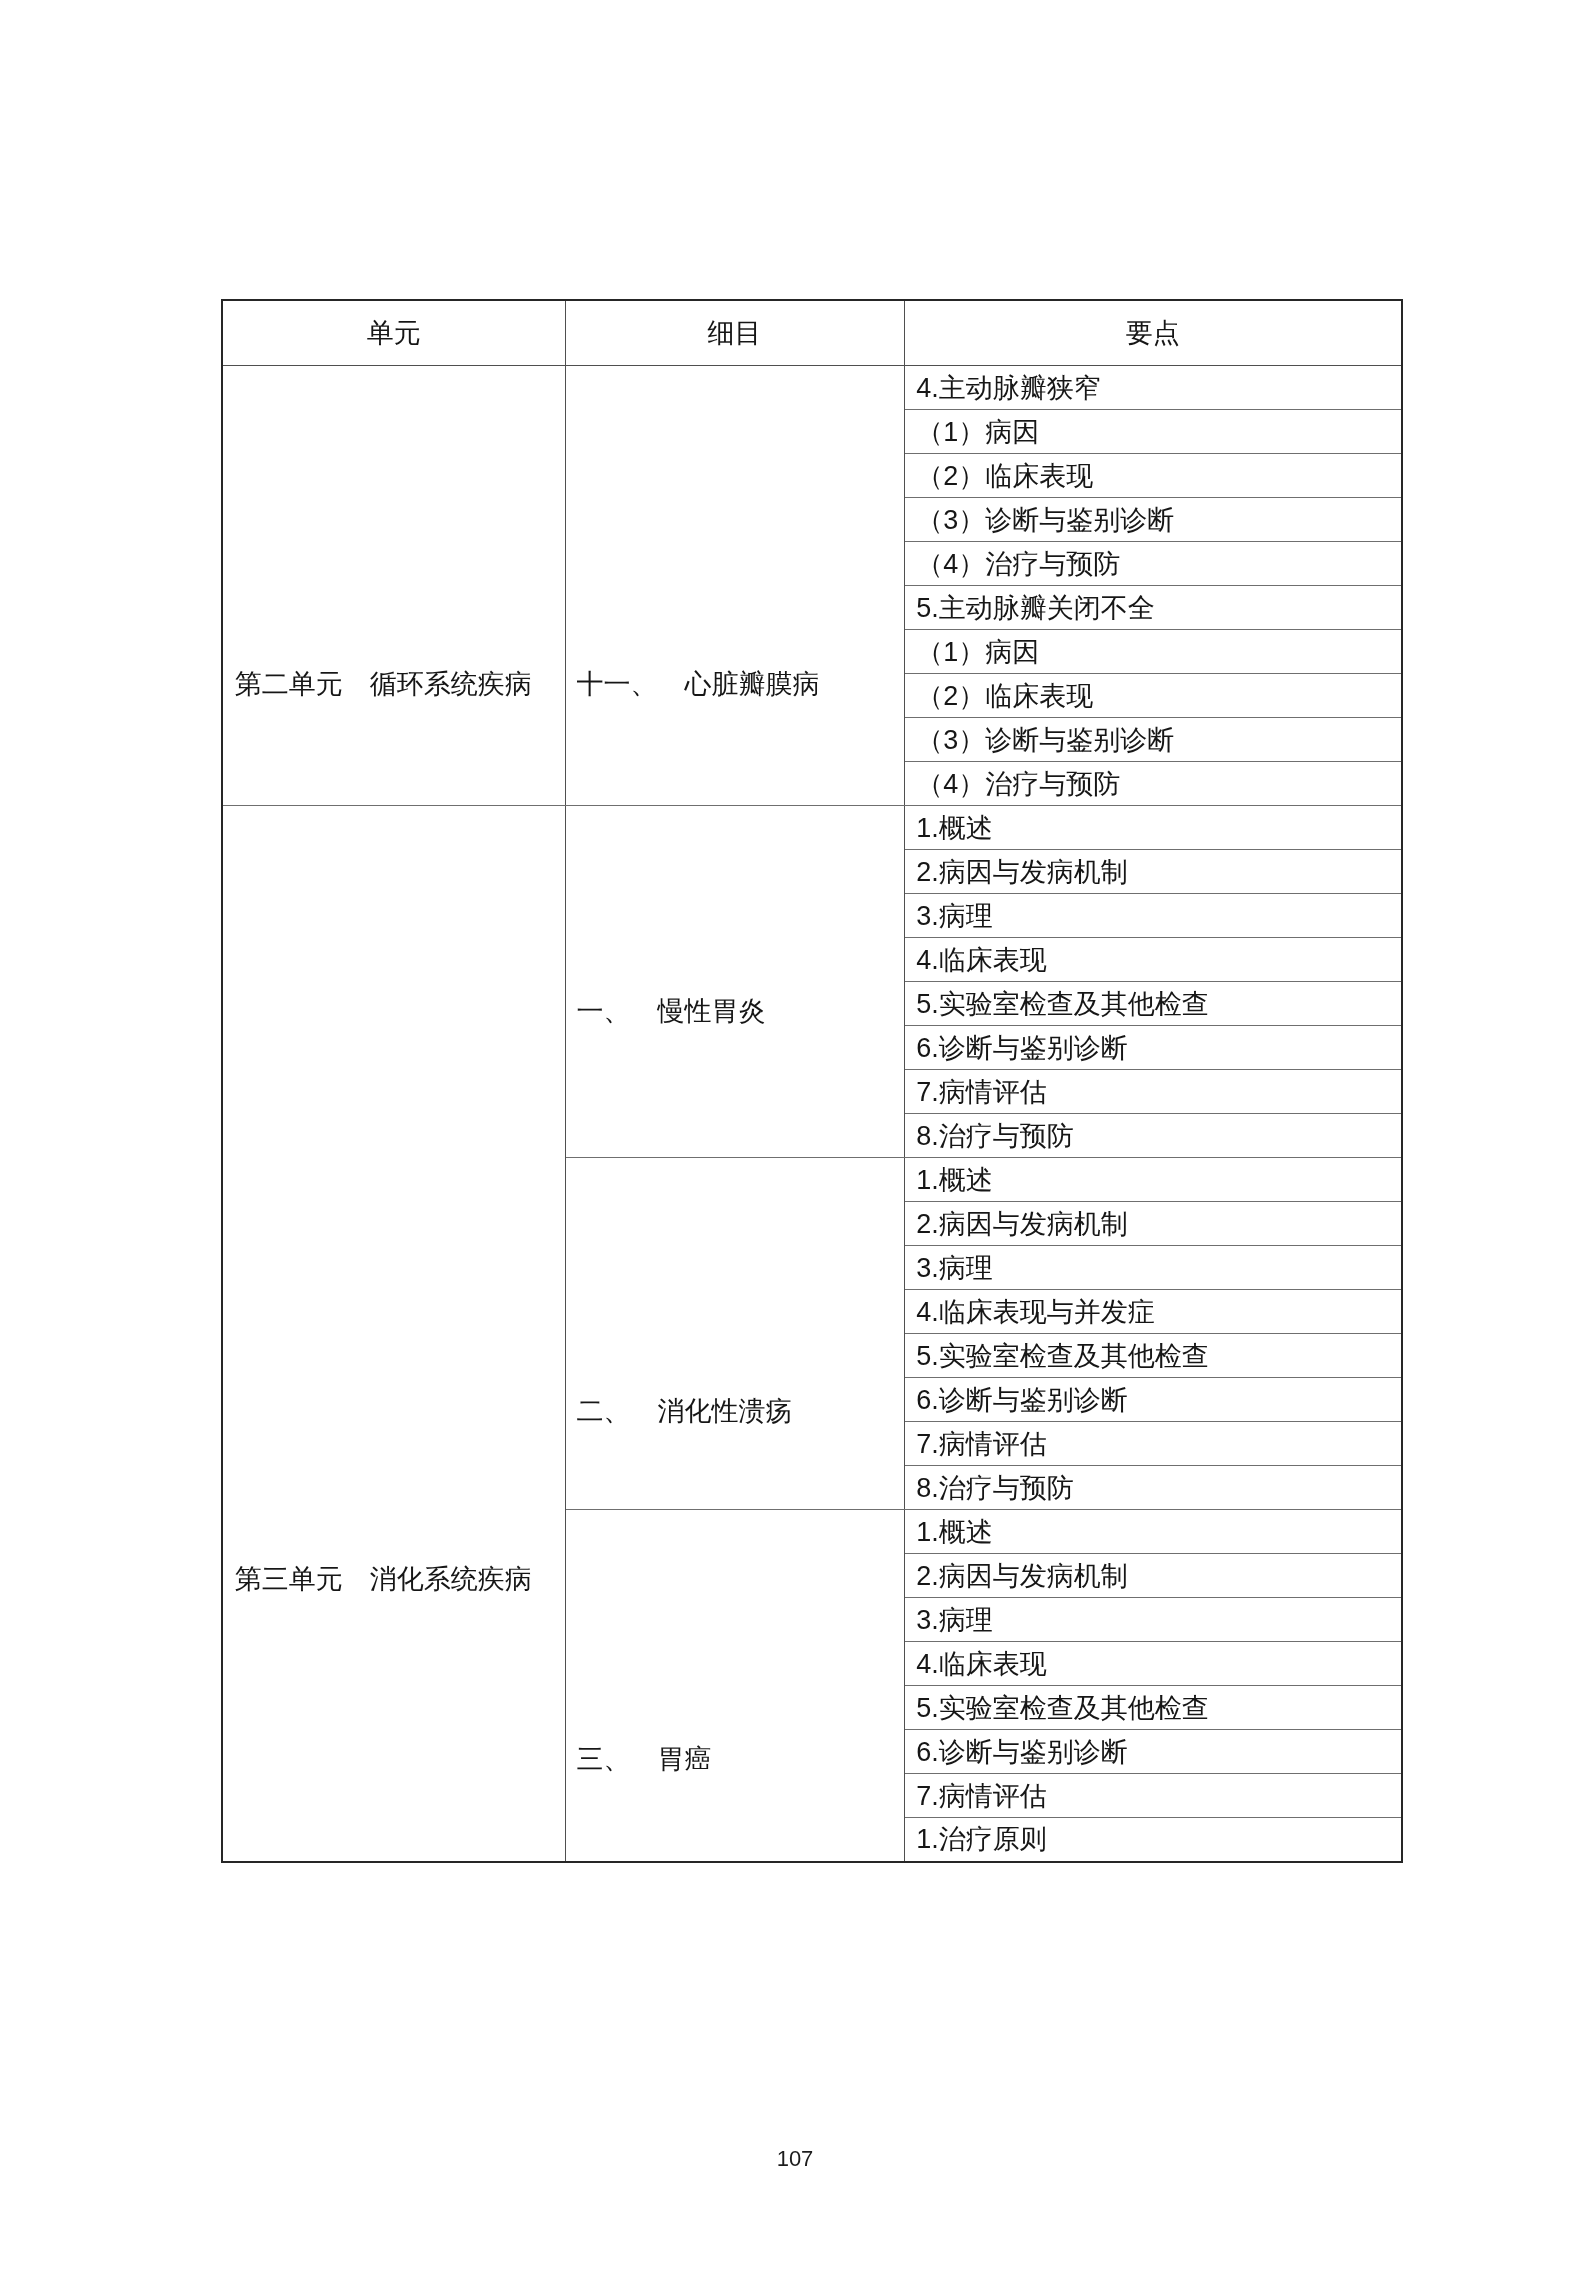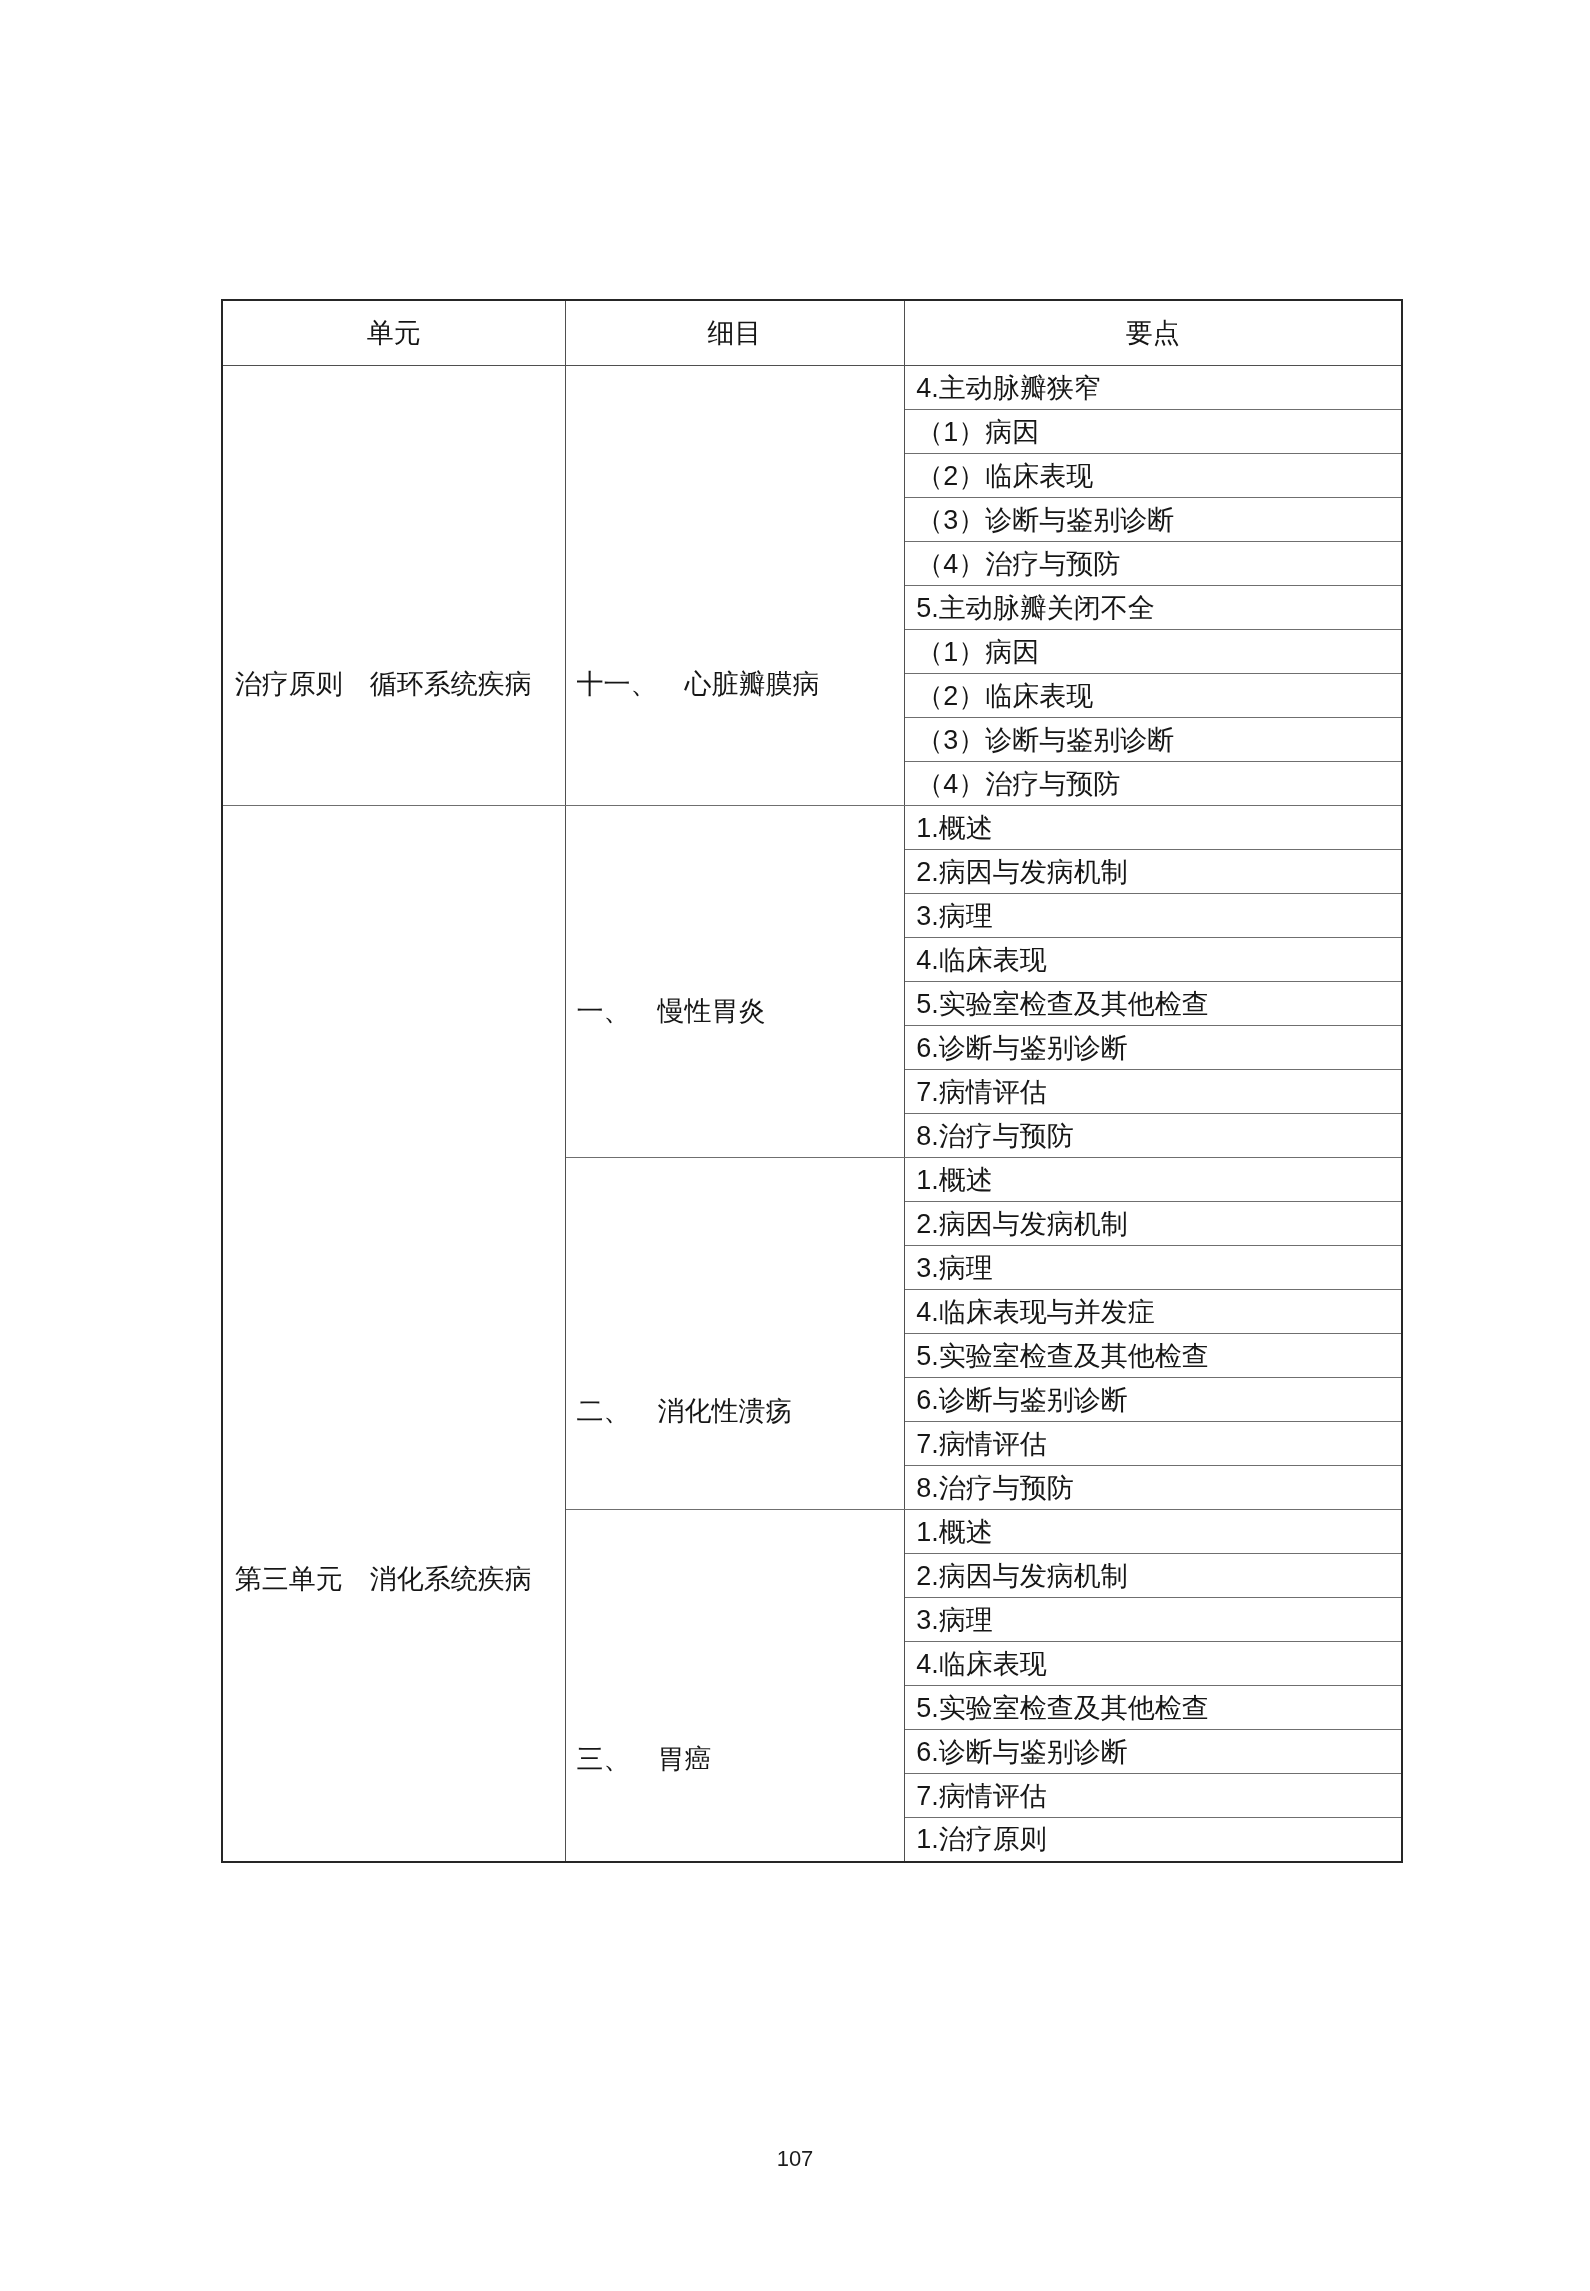--- a/index.html
+++ b/index.html
@@ -74,21 +74,21 @@
       </colgroup>
     <thead>
       <tr>
         <th>单元</th>
         <th>细目</th>
         <th>要点</th>
       </tr>
     </thead>
     <tbody>
       <tr>
-        <td class="unit-cell" rowspan="10" style="padding-top:196px">治疗原则　循环系统疾病</td>
+        <td class="unit-cell" rowspan="10" style="padding-top:196px">第二单元　循环系统疾病</td>
         <td class="item-cell" rowspan="10" style="padding-top:196px">十一、　心脏瓣膜病</td>
         <td class="point-cell">4.主动脉瓣狭窄</td>
       </tr>
       <tr>
           <td class="point-cell">（1）病因</td>
         </tr>
       <tr>
           <td class="point-cell">（2）临床表现</td>
         </tr>
       <tr>

